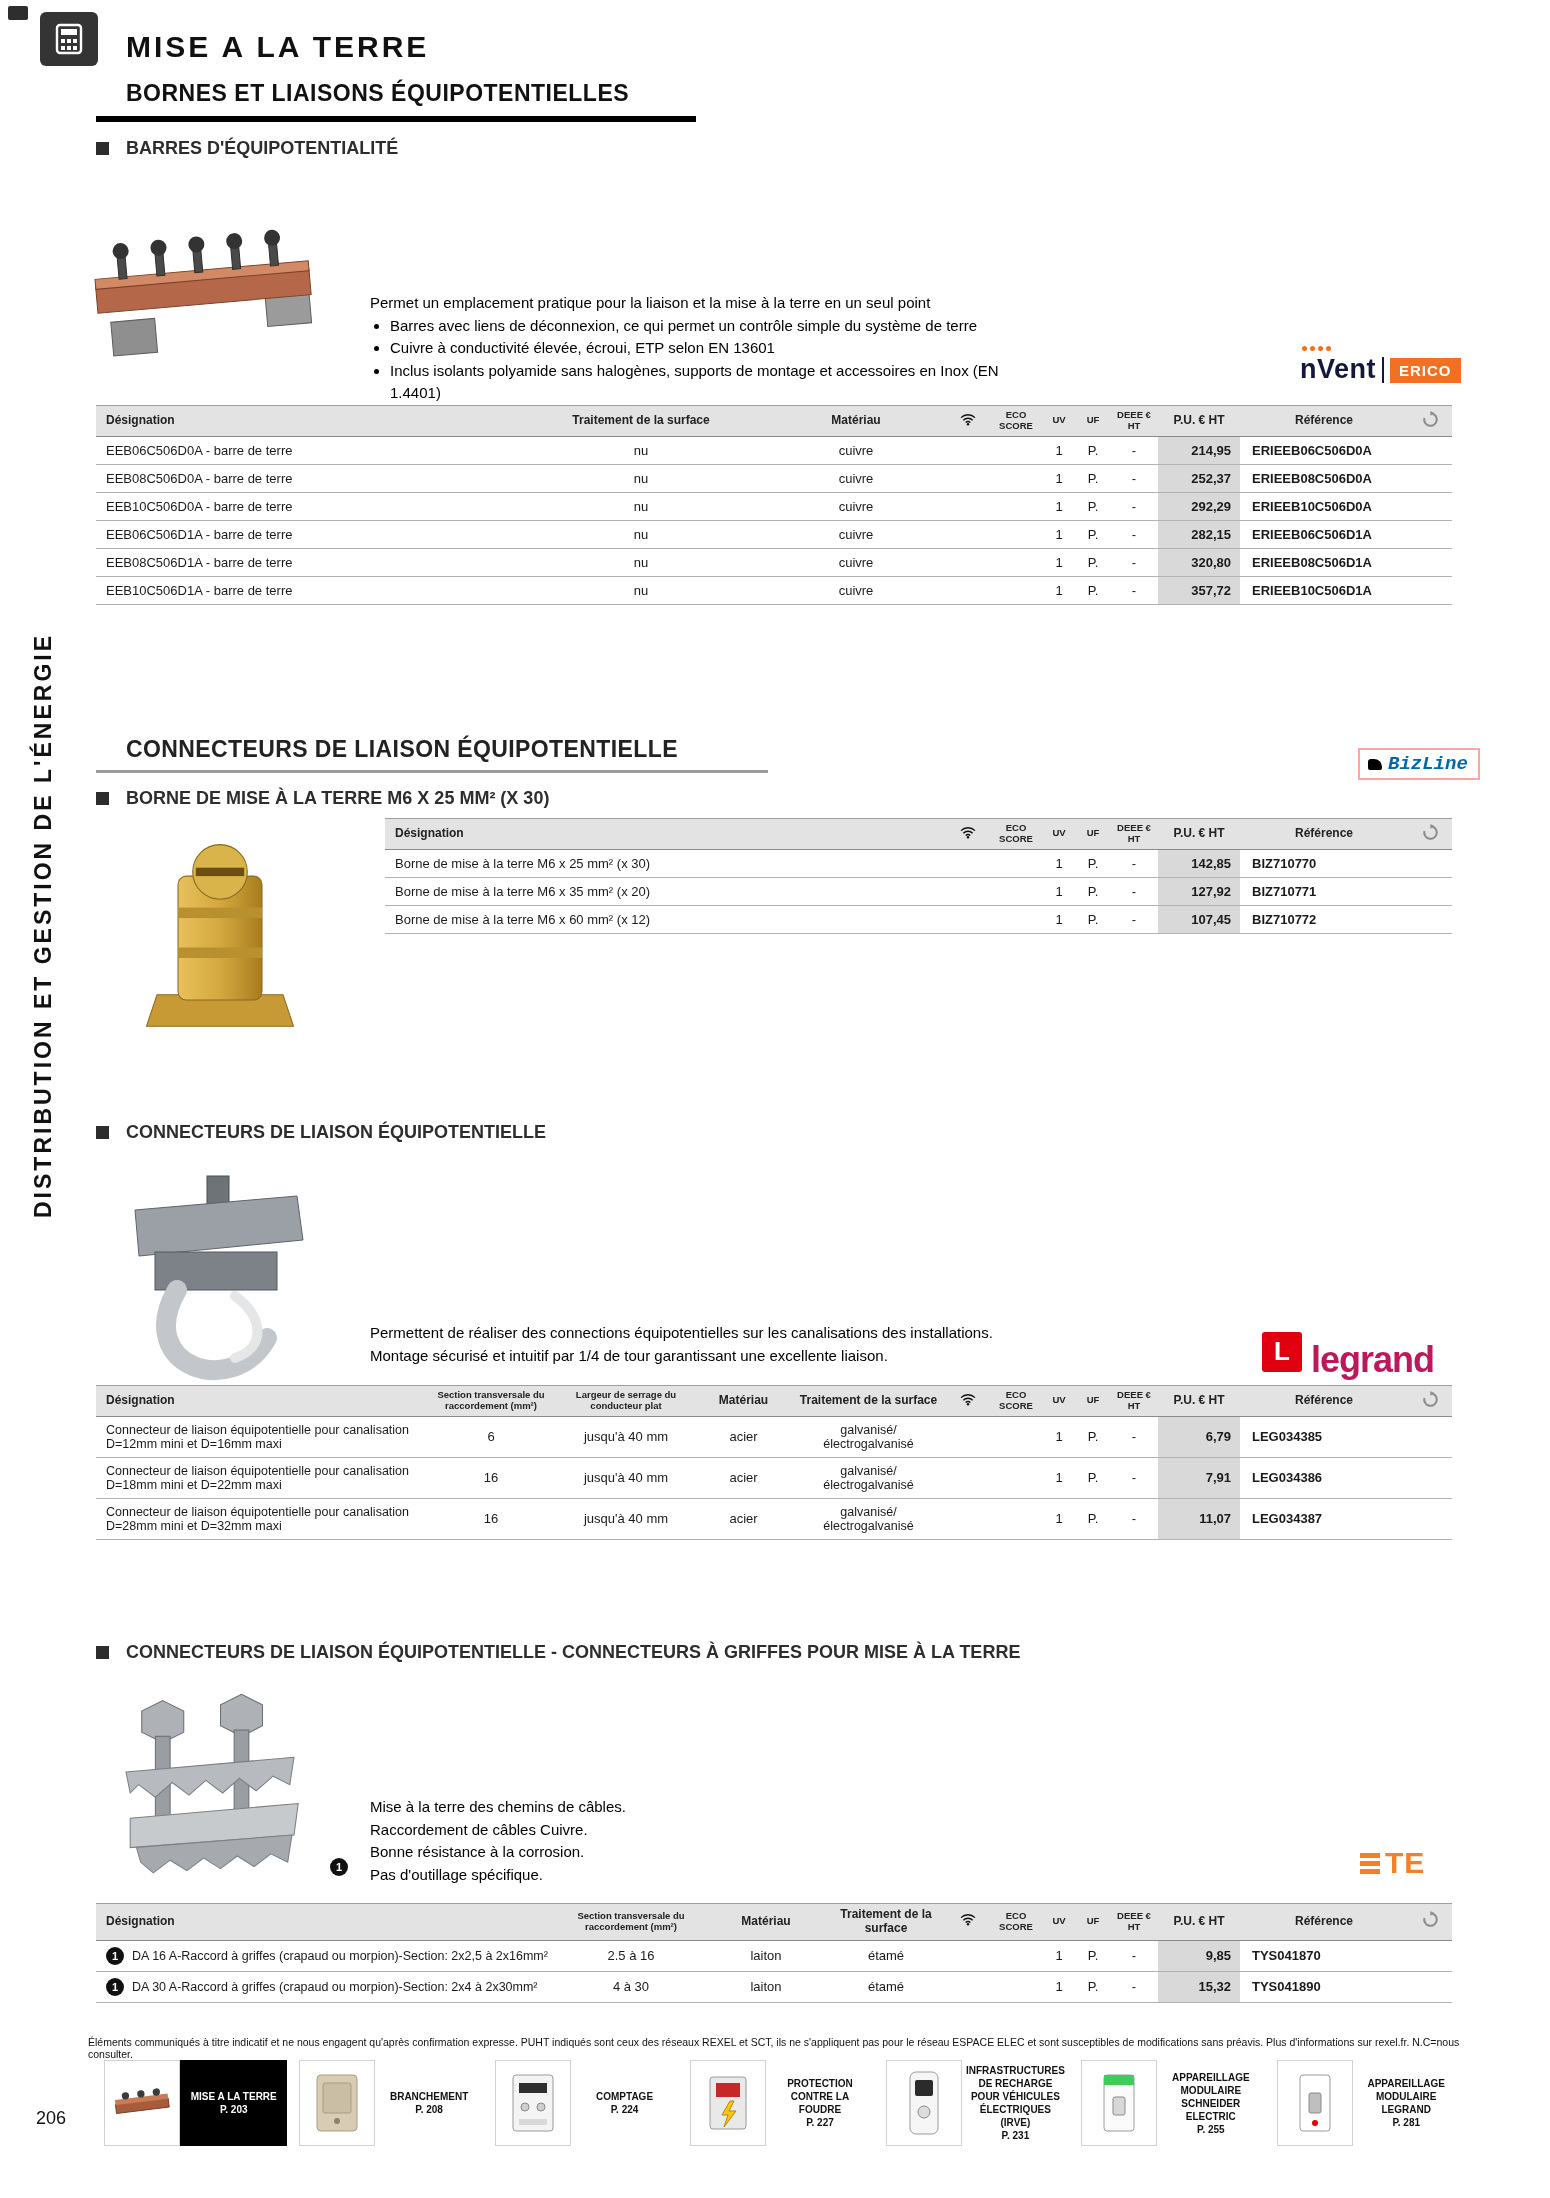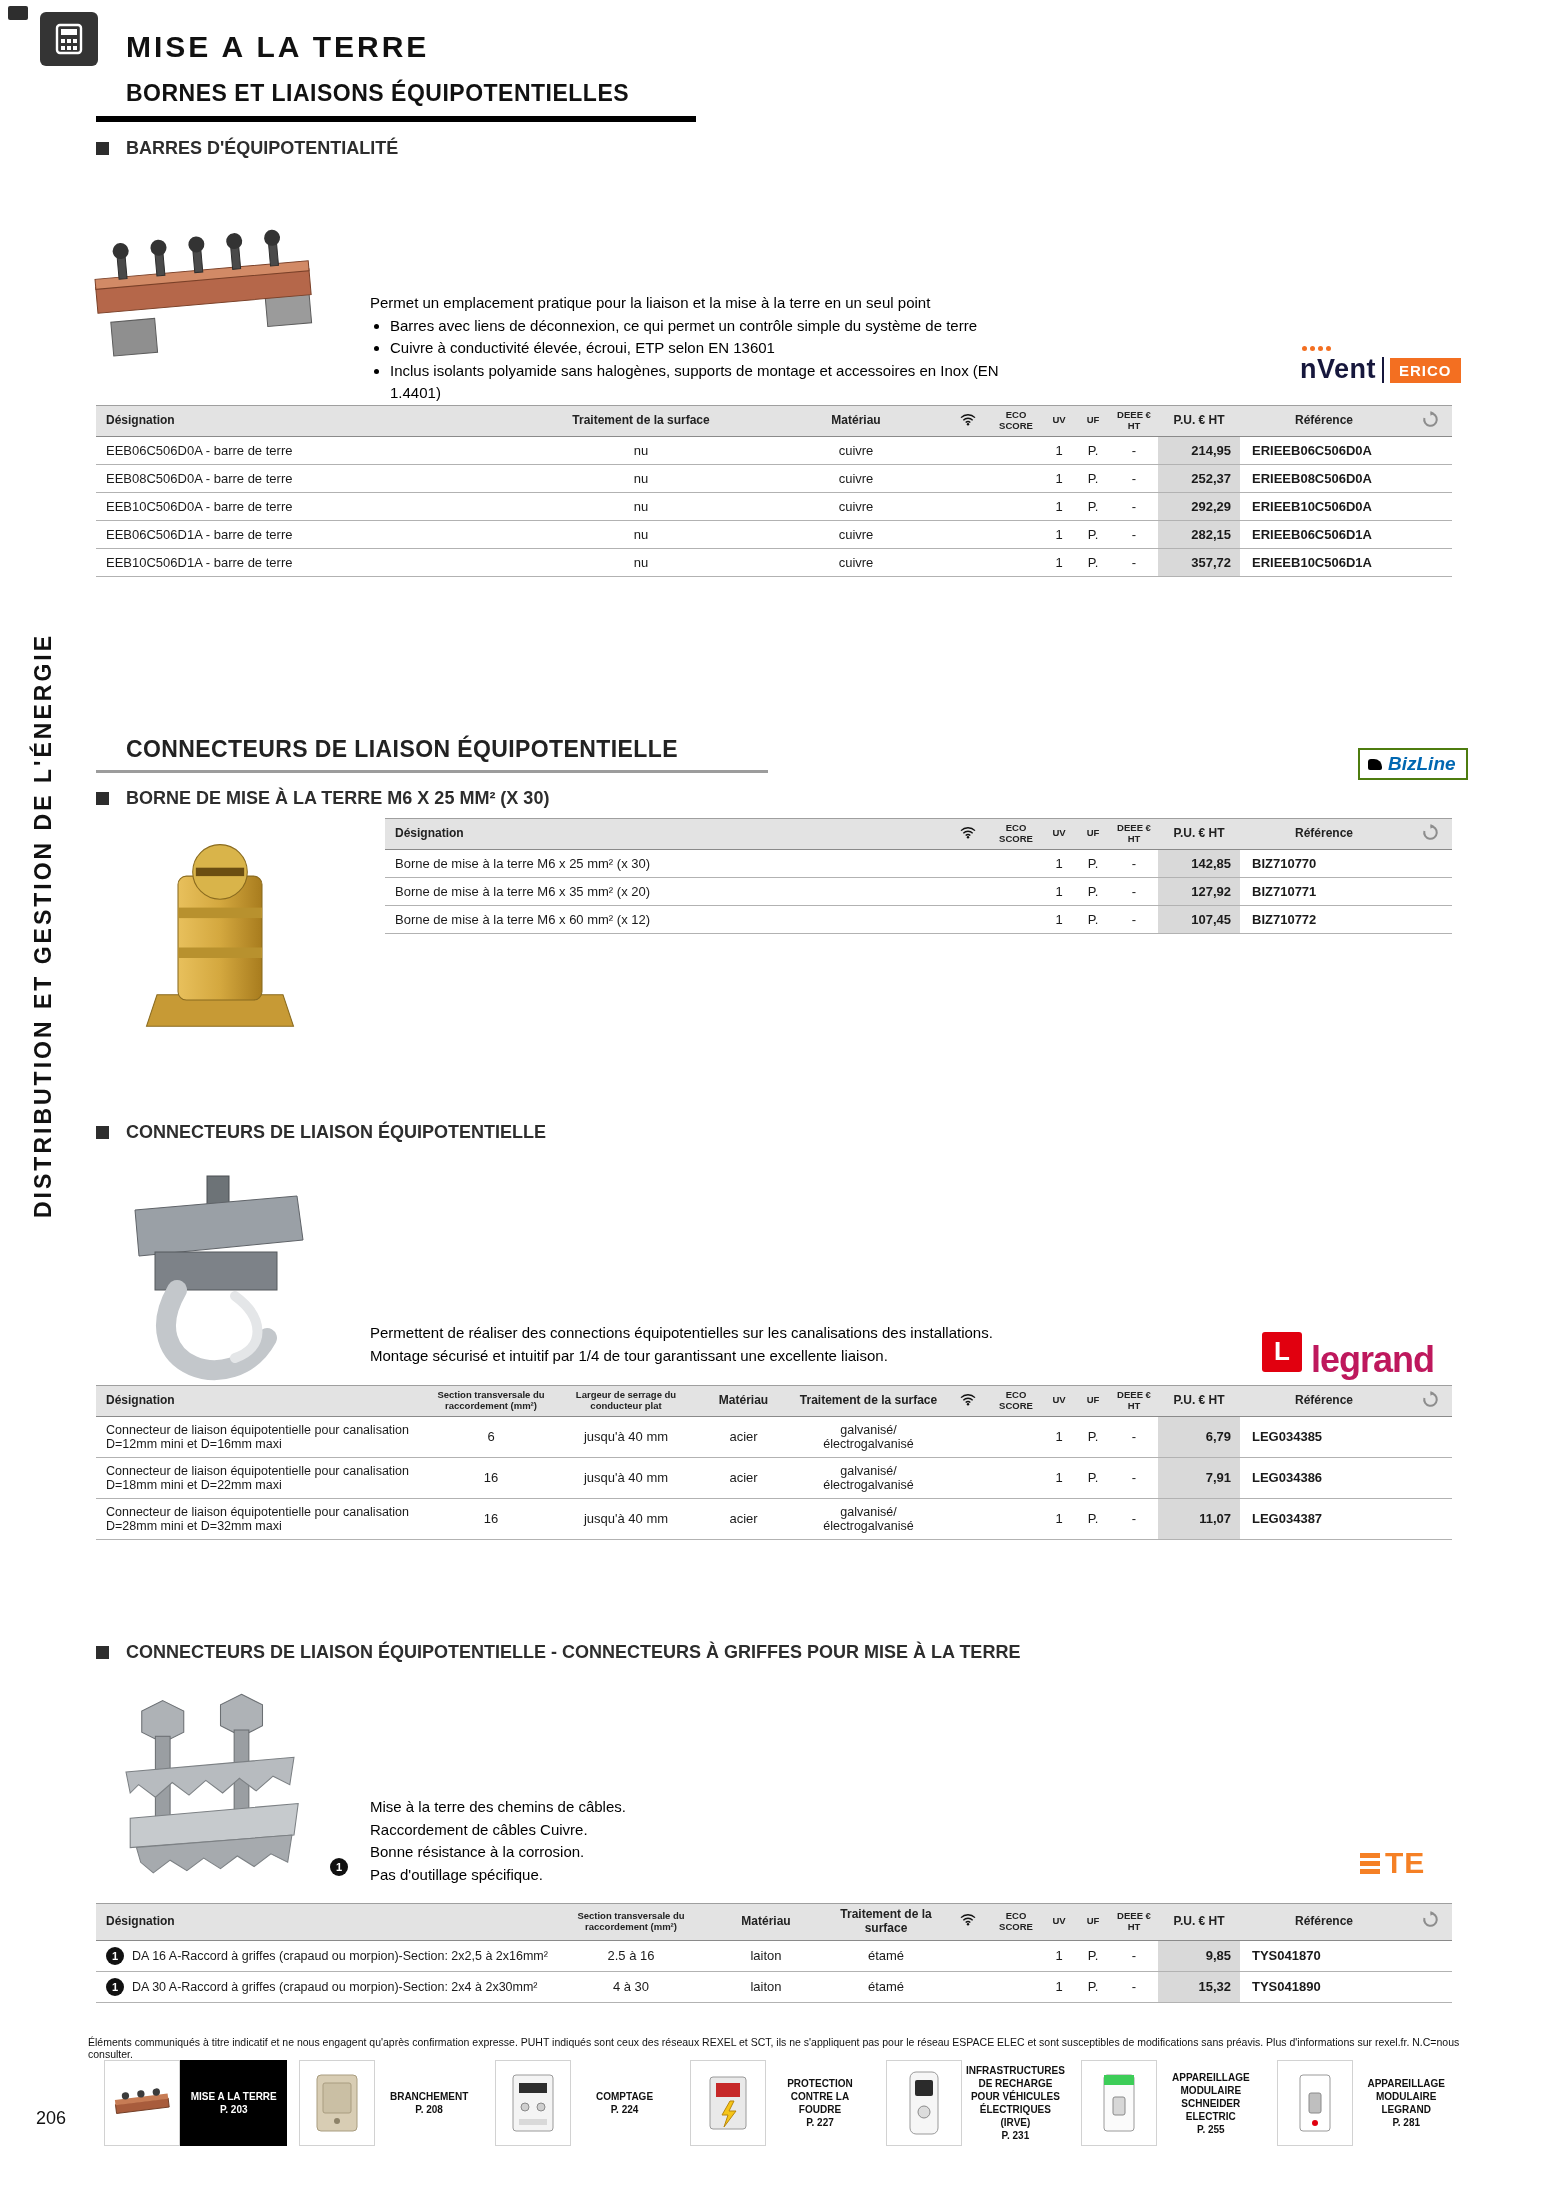--- a/index.html
+++ b/index.html
@@ -48,21 +48,21 @@
     font-size:11px; font-weight:bold; align-items:center; justify-content:center; }
   .des-flex { display:flex; align-items:center; gap:8px; }
 
   
   .brand-nvent { display:flex; align-items:flex-end; gap:6px; }
   .nvent-txt { font-size:27px; font-weight:bold; color:#16173c; letter-spacing:.5px; line-height:1; position:relative; }
   .nvent-dots { position:absolute; top:-10px; left:2px; display:flex; gap:3px; }
   .nvent-dots i { width:5px; height:5px; border-radius:50%; background:#f36f21; }
   .nvent-sep { width:2px; height:26px; background:#16173c; }
   .erico-box { background:#f36f21; color:#fff; font-weight:bold; font-size:15px; padding:4px 9px; letter-spacing:1px; }
-  .bizline-box { border:2px solid #4d7c0f; background:#fff; padding:3px 10px 3px 8px; display:flex; align-items:center; gap:6px; }
+  .bizline-box { border:2px solid #fca5a5; background:#fff; padding:3px 10px 3px 8px; display:flex; align-items:center; gap:6px;font-family:Liberation Mono, monospace; }
   .bizline-bull { width:14px; height:11px; background:#000; border-radius:3px 8px 2px 2px; }
   .bizline-txt { font-size:19px; font-weight:bold; font-style:italic; color:#0067b1; }
   .legrand-wrap { display:flex; align-items:center; gap:9px; }
   .legrand-mark { width:40px; height:40px; background:#e1000f; color:#fff; font-weight:bold; font-size:26px;
     display:flex; align-items:center; justify-content:center; border-radius:3px; }
   .legrand-txt { font-size:36px; font-weight:bold; color:#be185d; letter-spacing:-1px;margin-top:17px; }
   .te-wrap { display:flex; align-items:center; gap:5px; }
   .te-bars { display:flex; flex-direction:column; gap:3px; }
   .te-bars i { width:20px; height:5px; background:#f58025; }
   .te-txt { font-size:30px; font-weight:bold; color:#f58025; letter-spacing:1px; }
@@ -240,20 +240,33 @@
         <td class="c"></td>
         <td class="c"></td>
         <td class="c">1</td>
         <td class="c">P.</td>
         <td class="c">-</td>
         <td class="pu">282,15</td>
         <td class="ref">ERIEEB06C506D1A</td>
         <td class="c"></td>
       </tr>
       <tr>
+        <td class="des">EEB08C506D1A - barre de terre</td>
+        <td class="c">nu</td>
+        <td class="c">cuivre</td>
+        <td class="c"></td>
+        <td class="c"></td>
+        <td class="c">1</td>
+        <td class="c">P.</td>
+        <td class="c">-</td>
+        <td class="pu">320,80</td>
+        <td class="ref">ERIEEB08C506D1A</td>
+        <td class="c"></td>
+      </tr>
+      <tr>
         <td class="des">EEB10C506D1A - barre de terre</td>
         <td class="c">nu</td>
         <td class="c">cuivre</td>
         <td class="c"></td>
         <td class="c"></td>
         <td class="c">1</td>
         <td class="c">P.</td>
         <td class="c">-</td>
         <td class="pu">357,72</td>
         <td class="ref">ERIEEB10C506D1A</td>

